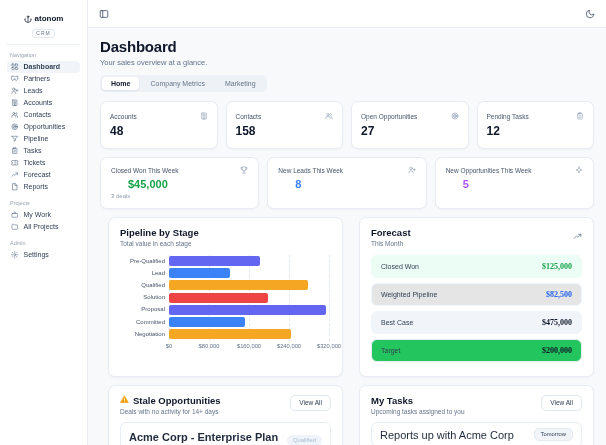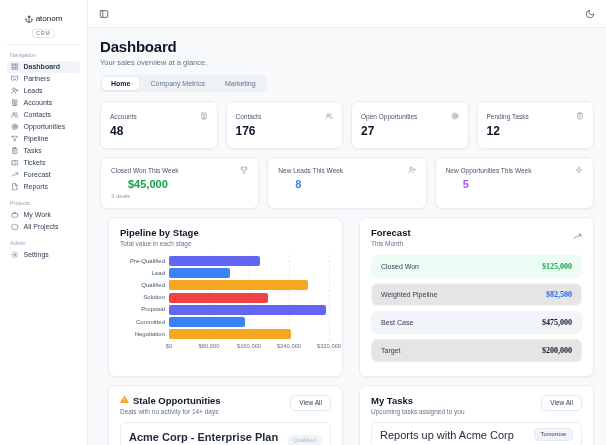--- a/index.html
+++ b/index.html
@@ -8,21 +8,21 @@
     font-family:"Liberation Sans",sans-serif;background:#f7f9fb;color:#0f172a;
     -webkit-font-smoothing:antialiased;
   }
   .ic{width:9px;height:9px;flex:none;}
   
   .sidebar{width:88px;min-width:88px;background:#ffffff;border-right:1px solid #e9edf2;
     box-sizing:border-box;padding:7px 7px 0 7px;}
   .logo{display:flex;flex-direction:column;align-items:center;padding:2px 0 6px;border-bottom:1px solid #eef1f5;}
   .logo-row{display:flex;align-items:center;gap:3px;}
   .logo-row .ic{width:8px;height:8px;color:#0f172a;}
-  .logo-name{font-size:8px;font-weight:normal;color:#0f172a;}
+  .logo-name{font-size:8px;font-weight:bold;color:#0f172a;}
   .logo-sub{font-size:5px;color:#64748b;letter-spacing:1px;margin-top:2px;border:1px solid #e2e8f0;border-radius:3px;padding:0 3px;line-height:7px;}
   .nav-label{font-size:5.5px;color:#9aa4b2;margin:7px 3px 3px;}
   .nav-item{display:flex;align-items:center;gap:5px;padding:2px 4px;border-radius:4px;
     font-size:7px;color:#334155;cursor:pointer;line-height:8px;}
   .nav-item .ic{width:7.5px;height:7.5px;color:#64748b;}
   .nav-item.active{background:#f1f5f9;font-weight:bold;}
   
   .main{flex:1;display:flex;flex-direction:column;min-width:0;}
   .topbar{height:27px;background:#fff;border-bottom:1px solid #e9edf2;display:flex;
     align-items:center;justify-content:space-between;padding:0 11px;}
@@ -250,21 +250,21 @@
   </div>
   <div class="card stat-card">
     <div class="stat-top">
       <span class="stat-label">Contacts</span>
       <svg class="ic " viewBox="0 0 24 24" fill="none" stroke="currentColor" stroke-width="2" stroke-linecap="round" stroke-linejoin="round" style="color:#94a3b8;width:8px;height:8px;">
               <circle cx="9" cy="8" r="3.5"></circle>
               <path d="M2.5 20v-1a6.5 6.5 0 0 1 13 0v1"></path>
               <path d="M16.5 4.6a3.5 3.5 0 0 1 0 6.8M21.5 20v-1a6.5 6.5 0 0 0-4-6"></path>
             </svg>
     </div>
-    <div class="stat-value">176</div>
+    <div class="stat-value">158</div>
   </div>
   <div class="card stat-card">
     <div class="stat-top">
       <span class="stat-label">Open Opportunities</span>
       <svg class="ic " viewBox="0 0 24 24" fill="none" stroke="currentColor" stroke-width="2" stroke-linecap="round" stroke-linejoin="round" style="color:#94a3b8;width:8px;height:8px;">
               <circle cx="12" cy="12" r="9"></circle>
               <circle cx="12" cy="12" r="5"></circle>
               <circle cx="12" cy="12" r="1.2" fill="currentColor"></circle>
             </svg>
     </div>
@@ -402,21 +402,21 @@
     <span class="f-value" style="color:#16a34a">$125,000</span>
   </div>
   <div class="f-row" style="background:#e5e5e5;border-color:#eff6ff">
     <span class="f-label">Weighted Pipeline</span>
     <span class="f-value" style="color:#2563eb">$82,500</span>
   </div>
   <div class="f-row" style="background:#f1f5f9;border-color:#f1f5f9">
     <span class="f-label">Best Case</span>
     <span class="f-value" style="color:#0f172a">$475,000</span>
   </div>
-  <div class="f-row" style="background:#e5e5e5;border-color:#e8edf3">
+  <div class="f-row" style="background:#22c55e;border-color:#e8edf3">
     <span class="f-label">Target</span>
     <span class="f-value" style="color:#0f172a">$200,000</span>
   </div>
           </div>
       </div>
     </div>
 
     <div class="bottom-row">
 
       <div class="card panel">

